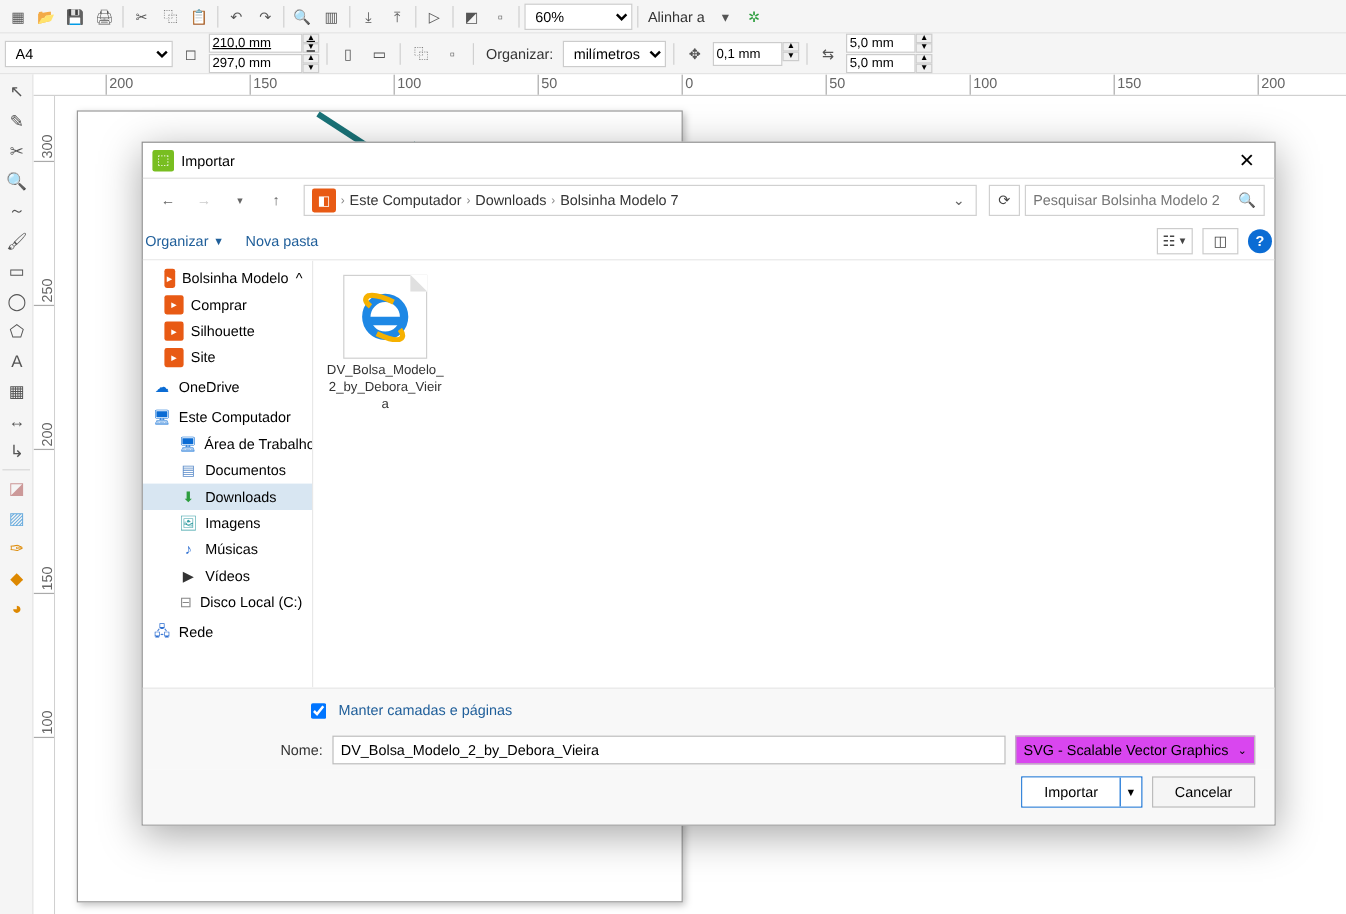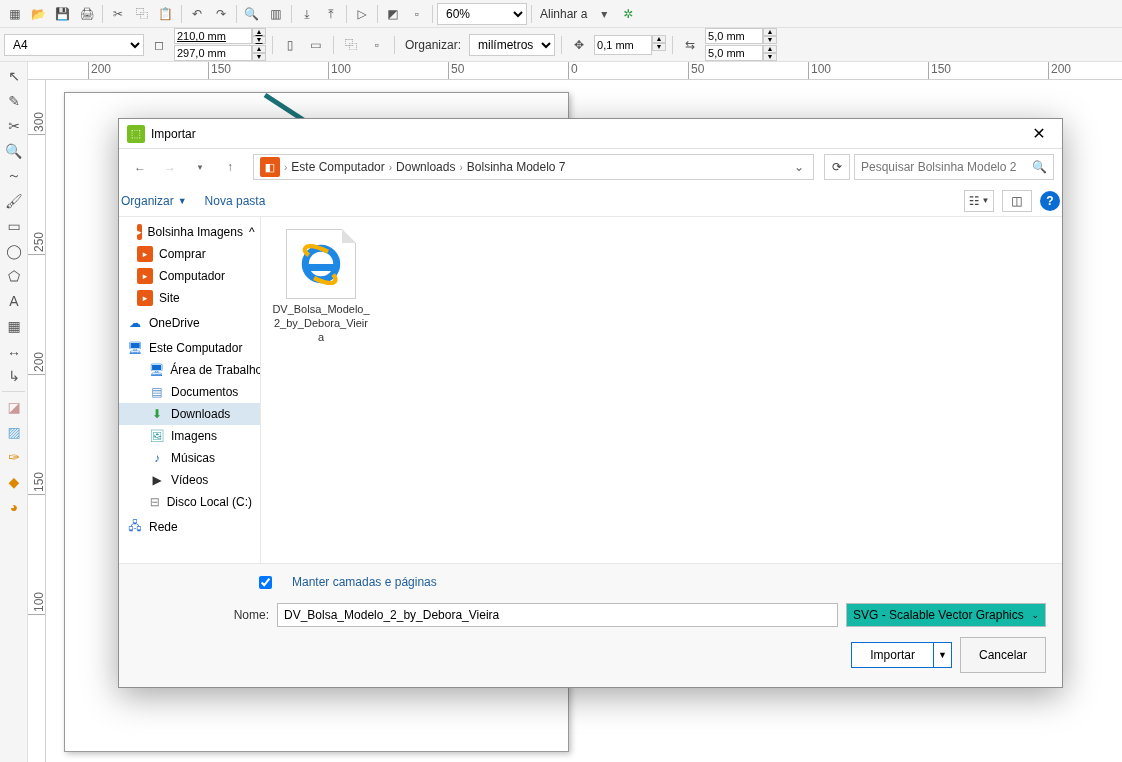--- a/index.html
+++ b/index.html
@@ -80,33 +80,33 @@
 .ico.orange { background:#e85a14; color:#fff; border-radius:2px; font-size:9px; }
 
 .filearea { flex:1; padding:12px 10px; display:flex; align-content:flex-start; flex-wrap:wrap; gap:14px; position:relative; }
 .fileitem { width:100px; text-align:center; cursor:pointer; }
 .fileicon { width:70px; height:70px; margin:0 auto 4px; position:relative; border:1px solid #d0d0d0; background:#fff; border-top-right-radius:0; }
 .fileicon .fold { position:absolute; right:-1px; top:-1px; width:0; height:0; border-left:14px solid #e0e0e0; border-top:14px solid #fff; }
 .fileicon .ie { position:absolute; left:50%; top:50%; transform:translate(-50%,-50%); width:42px; height:42px; }
 .filelabel { font-size:11px; color:#333; word-break:break-word; line-height:1.25; }
 
 .optrow { border-top:1px solid #e8e8e8; padding:10px 16px 6px 140px; background:#f8f8f8; }
-.optrow label { display:flex; align-items:flex-end; gap:20px; color:#205f9a; cursor:pointer; }
+.optrow label { display:flex; align-items:flex-end; gap:10px; color:#205f9a; cursor:pointer; }
 .optrow input[type=checkbox]{ margin-top:2px; }
 
 .namerow { display:flex; align-items:center; padding:8px 16px 4px 100px; gap:8px; background:#f8f8f8; }
 .namerow .lbl { width: 50px; text-align:right; color:#333; }
 .namerow .nameinput { flex:1; height:24px; border:1px solid #bcbcbc; padding:0 6px; font-size:12px; background:#fff; }
-.namerow .typesel { width:200px; height:24px; border:1px solid #bcbcbc; padding:0 6px; font-size:12px; background:#14b8a6; display:flex; align-items:center; justify-content:space-between; cursor:pointer; }
+.namerow .typesel { width:200px; height:24px; border:1px solid #bcbcbc; padding:0 6px; font-size:12px; background:#d946ef; display:flex; align-items:center; justify-content:space-between; cursor:pointer; }
 
 .btnrow { display:flex; justify-content:flex-end; align-items:center; padding:6px 16px 14px; gap:8px; background:#f8f8f8; }
 .splitbtn { display:flex; border:1px solid #0b6cd4; height:26px; }
 .splitbtn .main { padding:0 18px; display:flex; align-items:center; background:#fff; cursor:pointer; }
 .splitbtn .drop { width:18px; border-left:1px solid #0b6cd4; display:flex; align-items:center; justify-content:center; background:#fff; cursor:pointer; font-size:9px;}
-.btn { height:36px; padding:0 18px; border:1px solid #bcbcbc; background:#f5f5f5; cursor:pointer; display:flex; align-items:center; }
+.btn { height:26px; padding:0 18px; border:1px solid #bcbcbc; background:#f5f5f5; cursor:pointer; display:flex; align-items:center; }
 </style>
 </head>
 <body>
 
 <div class="toolbar">
   <div class="tb-btn">▦</div>
   <div class="tb-btn">📂</div>
   <div class="tb-btn">💾</div>
   <div class="tb-btn">🖨</div>
   <div class="tb-sep"></div>
@@ -294,30 +294,30 @@
       <div class="view-btn">☷ <span style="font-size:8px;margin-left:2px;">▼</span></div>
       <div class="view-btn">◫</div>
       <div class="help">?</div>
     </div>
   </div>
 
   <div class="body">
     <div class="tree">
       <div class="ti">
           <span class="ico orange">▸</span>
-          <span>Bolsinha Imagens</span>
+          <span>Bolsinha Modelo</span>
           <span style="margin-left:auto;">^</span>
         </div>
       <div class="ti">
           <span class="ico orange">▸</span>
           <span>Comprar</span>
         </div>
       <div class="ti">
           <span class="ico orange">▸</span>
-          <span>Computador</span>
+          <span>Silhouette</span>
         </div>
       <div class="ti">
           <span class="ico orange">▸</span>
           <span>Site</span>
         </div>
       <div class="section">
           <span class="ico onedrive">☁</span>
           <span>OneDrive</span>
         </div>
       <div class="section">

